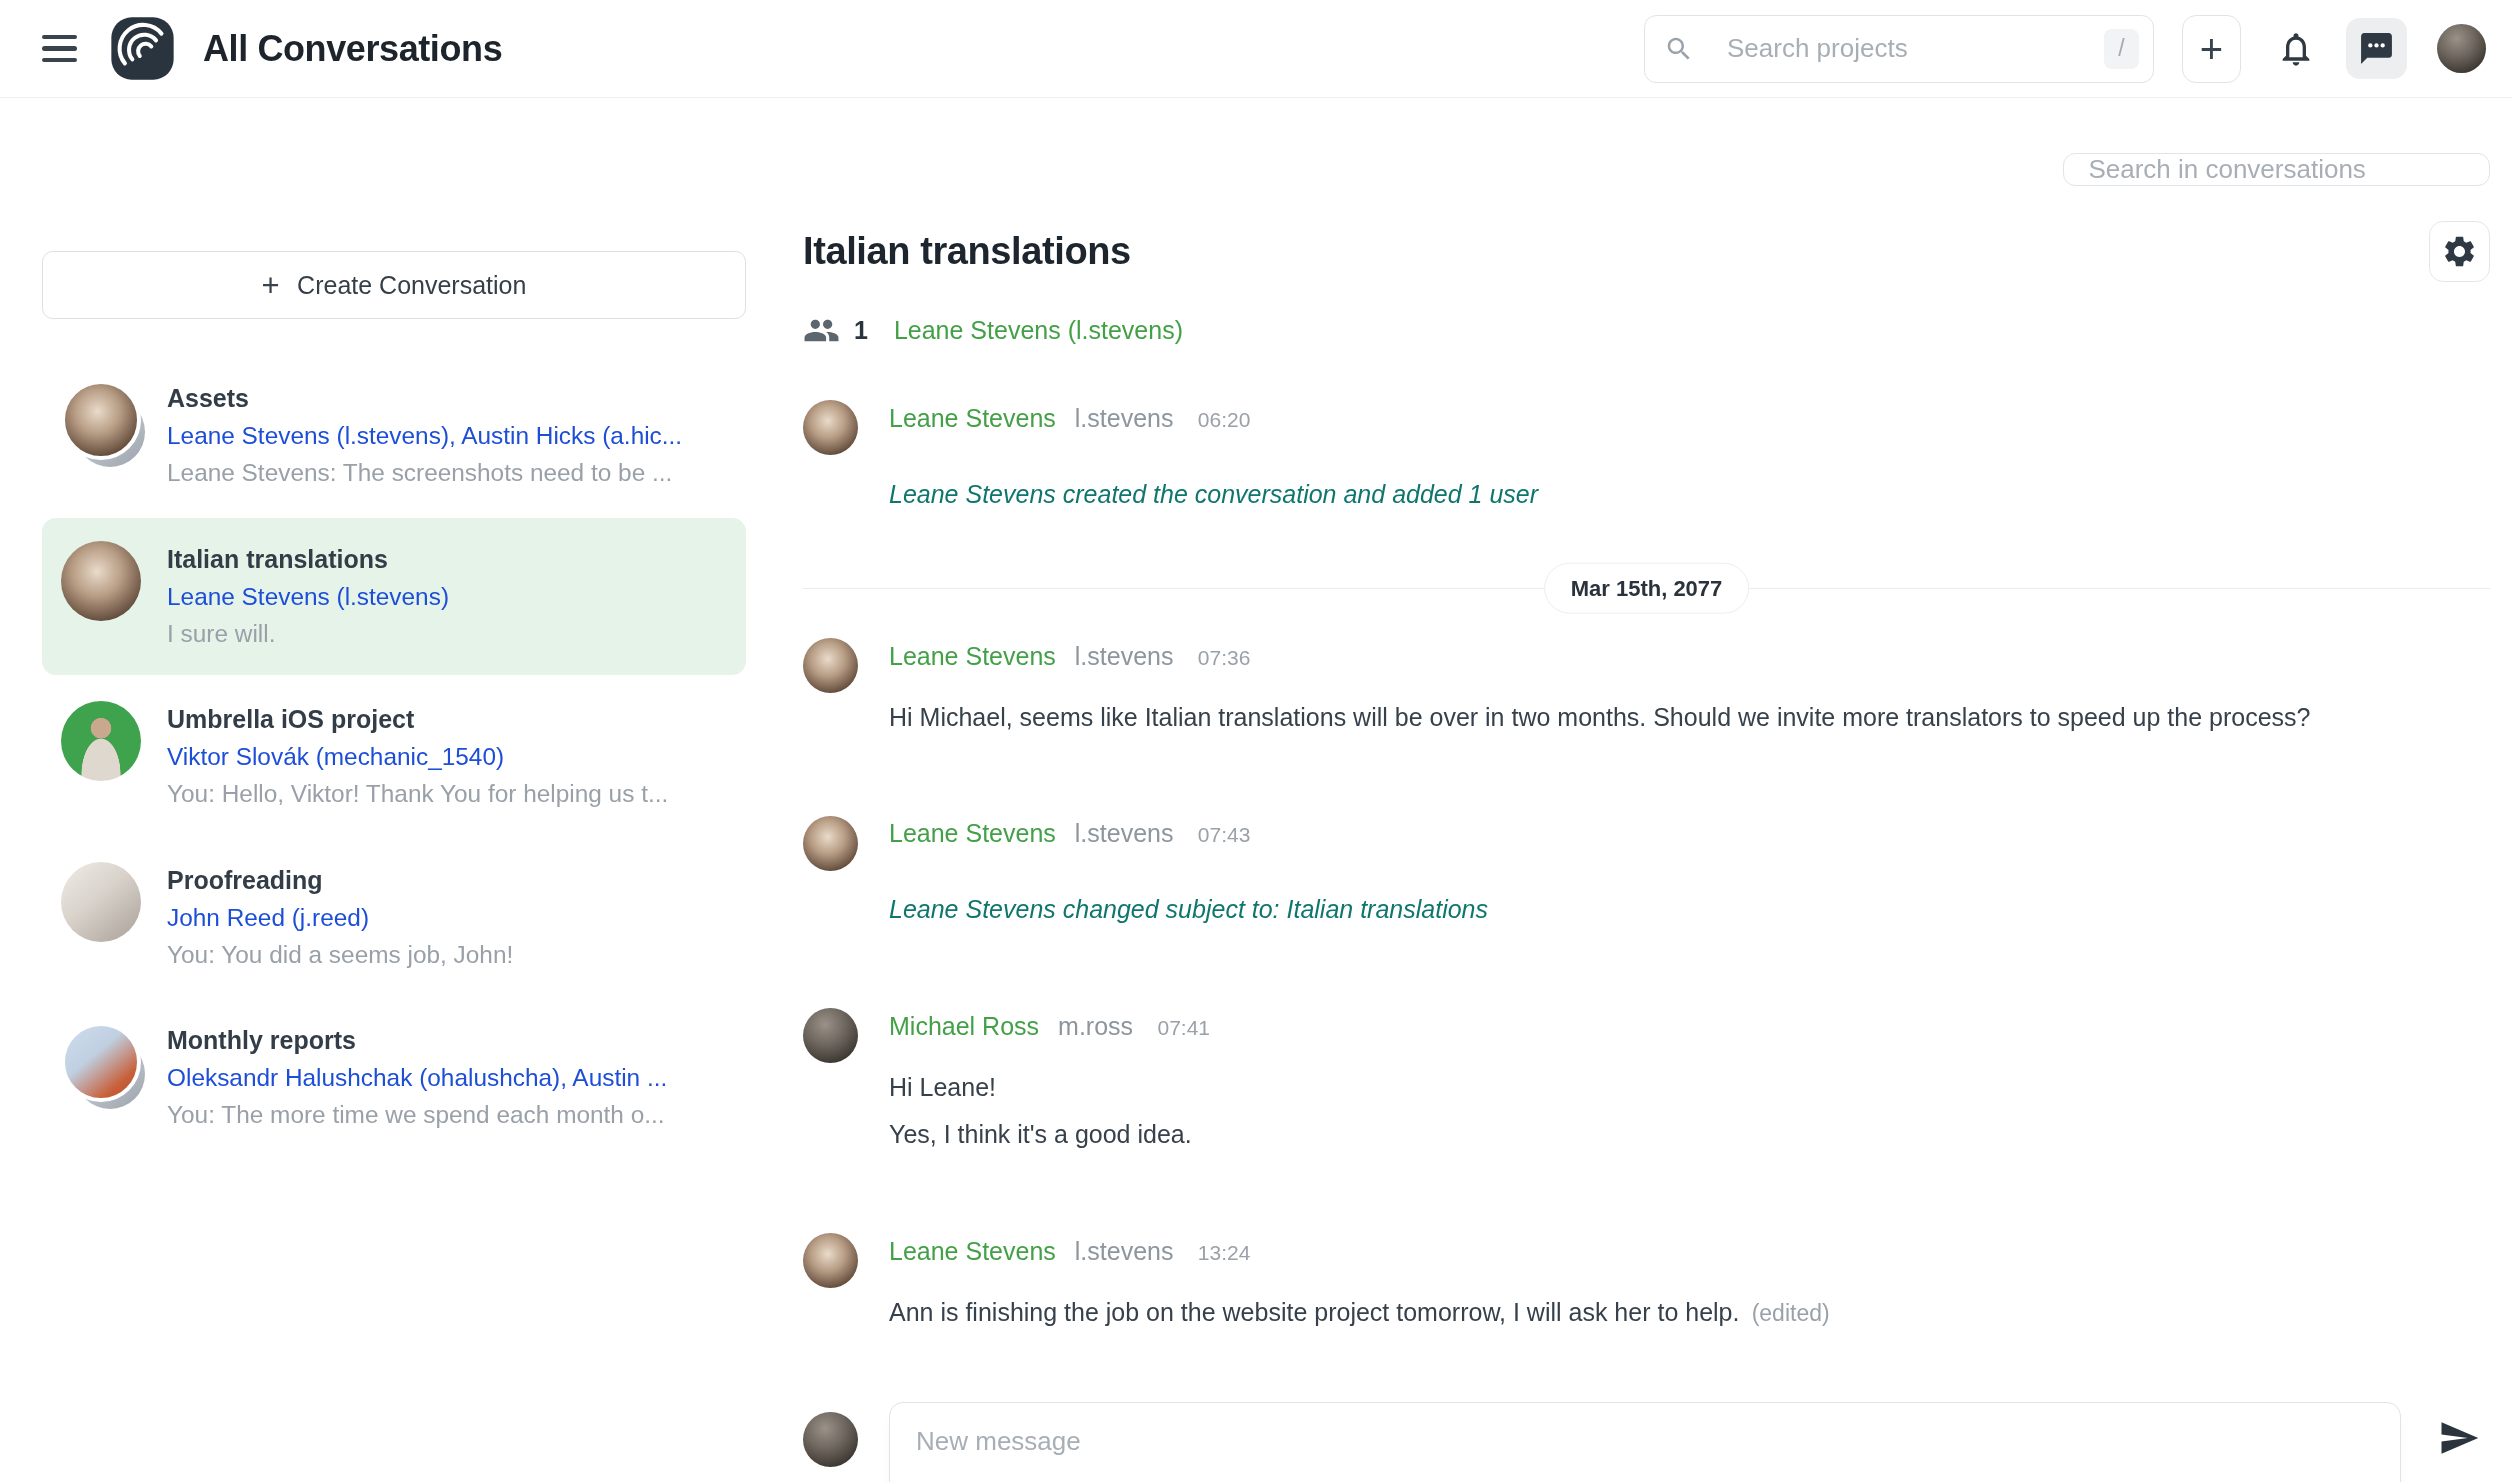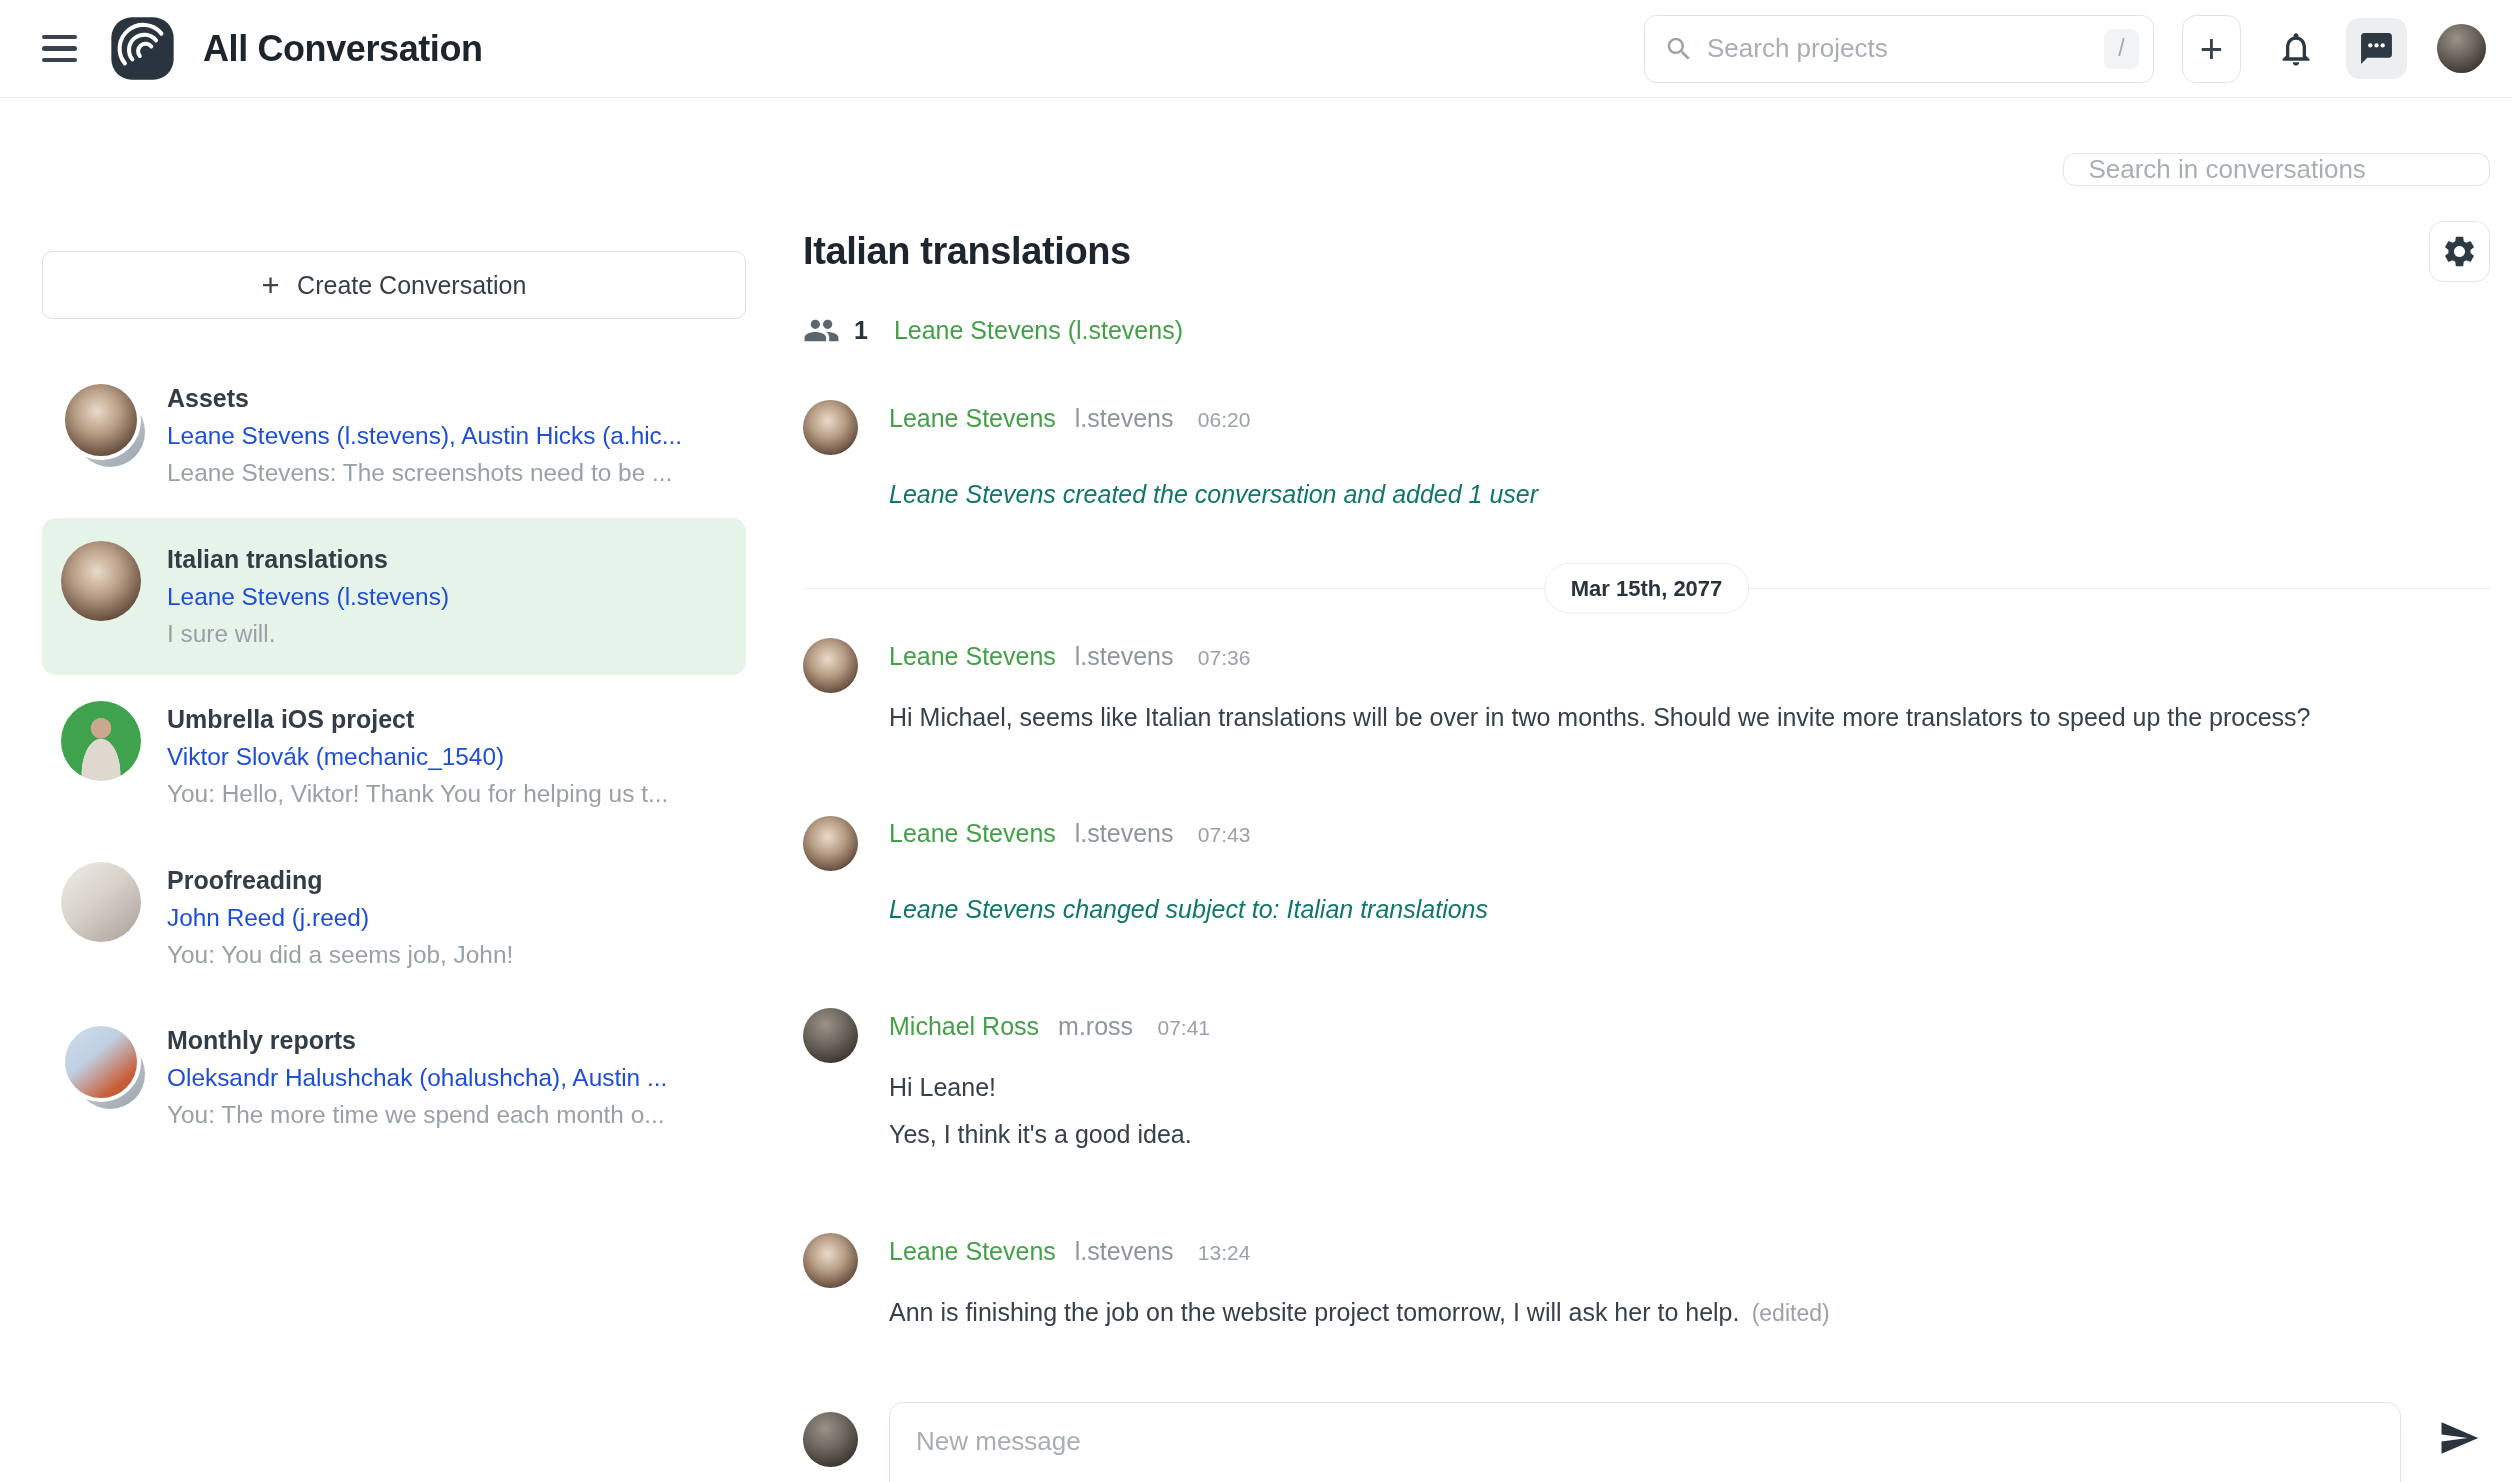--- a/index.html
+++ b/index.html
@@ -9,21 +9,21 @@
   
   .header { height:98px; display:flex; align-items:center; padding:0 26px 0 42px;
             border-bottom:1.7px solid #eceef0; background:#fff; }
   .hamburger { width:35px; display:flex; flex-direction:column; gap:7px; cursor:pointer; }
   .hamburger span { display:block; height:4.4px; border-radius:2.6px; background:#39434d; }
   .logo { width:65px; height:65px; margin-left:33px; flex:none; }
   .app-title { margin-left:28px; font-size:36px; font-weight:700; color:#1d242b; letter-spacing:-0.4px; }
   .header-spacer { flex:1; }
   .search-box { width:510px; height:68px; border:1.7px solid #e0e3e7; border-radius:12.2px;
                 display:flex; align-items:center; padding:0 14px 0 19px; background:#fff; }
-  .search-box .ph { font-size:26px; color:#a8aeb6; margin-left:13px; flex:1; }
+  .search-box .ph { font-size:26px; color:#a8aeb6; margin-left:33px; flex:1; }
   .slash-badge { width:35px; height:40px; background:#f2f3f5; border-radius:7.9px; color:#a3aab2;
                  font-size:23px; display:flex; align-items:center; justify-content:center; }
   .plus-btn { width:59px; height:68px; margin-left:28px; border:1.7px solid #e0e3e7; border-radius:14px;
               background:#fff; display:flex; align-items:center; justify-content:center;
               font-size:40px; font-weight:300; color:#39434d; line-height:1; }
   .bell-btn { margin-left:35px; display:flex; align-items:center; }
   .chat-btn { width:61px; height:61px; margin-left:30px; border-radius:14px; background:#eceef0;
               display:flex; align-items:center; justify-content:center; }
   .header-avatar { width:49px; height:49px; border-radius:50%; margin-left:30px;
               background:radial-gradient(circle at 40% 30%, #9b9288 0%, #6e675f 40%, #332e29 85%); }
@@ -108,21 +108,21 @@
       <span></span>
     </div>
   <svg class="logo" viewBox="0 0 48 48">
     <rect x="1" y="1" width="46" height="46" rx="15" fill="#2a343e"></rect>
     <g fill="none" stroke="#ffffff" stroke-width="3" stroke-linecap="round">
       <path d="M11 35 A 17 17 0 0 1 38 13"></path>
       <path d="M16.5 32 A 11 11 0 0 1 34 18"></path>
       <path d="M22 29.5 A 5.5 5.5 0 0 1 30.5 22.5"></path>
     </g>
   </svg>
-  <div class="app-title">All Conversation</div>
+  <div class="app-title">All Conversations</div>
   <div class="header-spacer"></div>
   <div class="search-box">
     <svg class="icon" width="30" height="30" viewBox="0 0 24 24" fill="#9aa2ab">
       <path d="M15.5 14h-.79l-.28-.27C15.41 12.59 16 11.11 16 9.5 16 5.91 13.09 3 9.5 3S3 5.91 3 9.5 5.91 16 9.5 16c1.61 0 3.09-.59 4.23-1.57l.27.28v.79l5 4.99L20.49 19l-4.99-5zm-6 0C7.01 14 5 11.99 5 9.5S7.01 5 9.5 5 14 7.01 14 9.5 11.99 14 9.5 14z"></path>
     </svg>
     <span class="ph">Search projects</span>
     <span class="slash-badge">/</span>
   </div>
   <button class="plus-btn">+</button>
   <div class="bell-btn">

